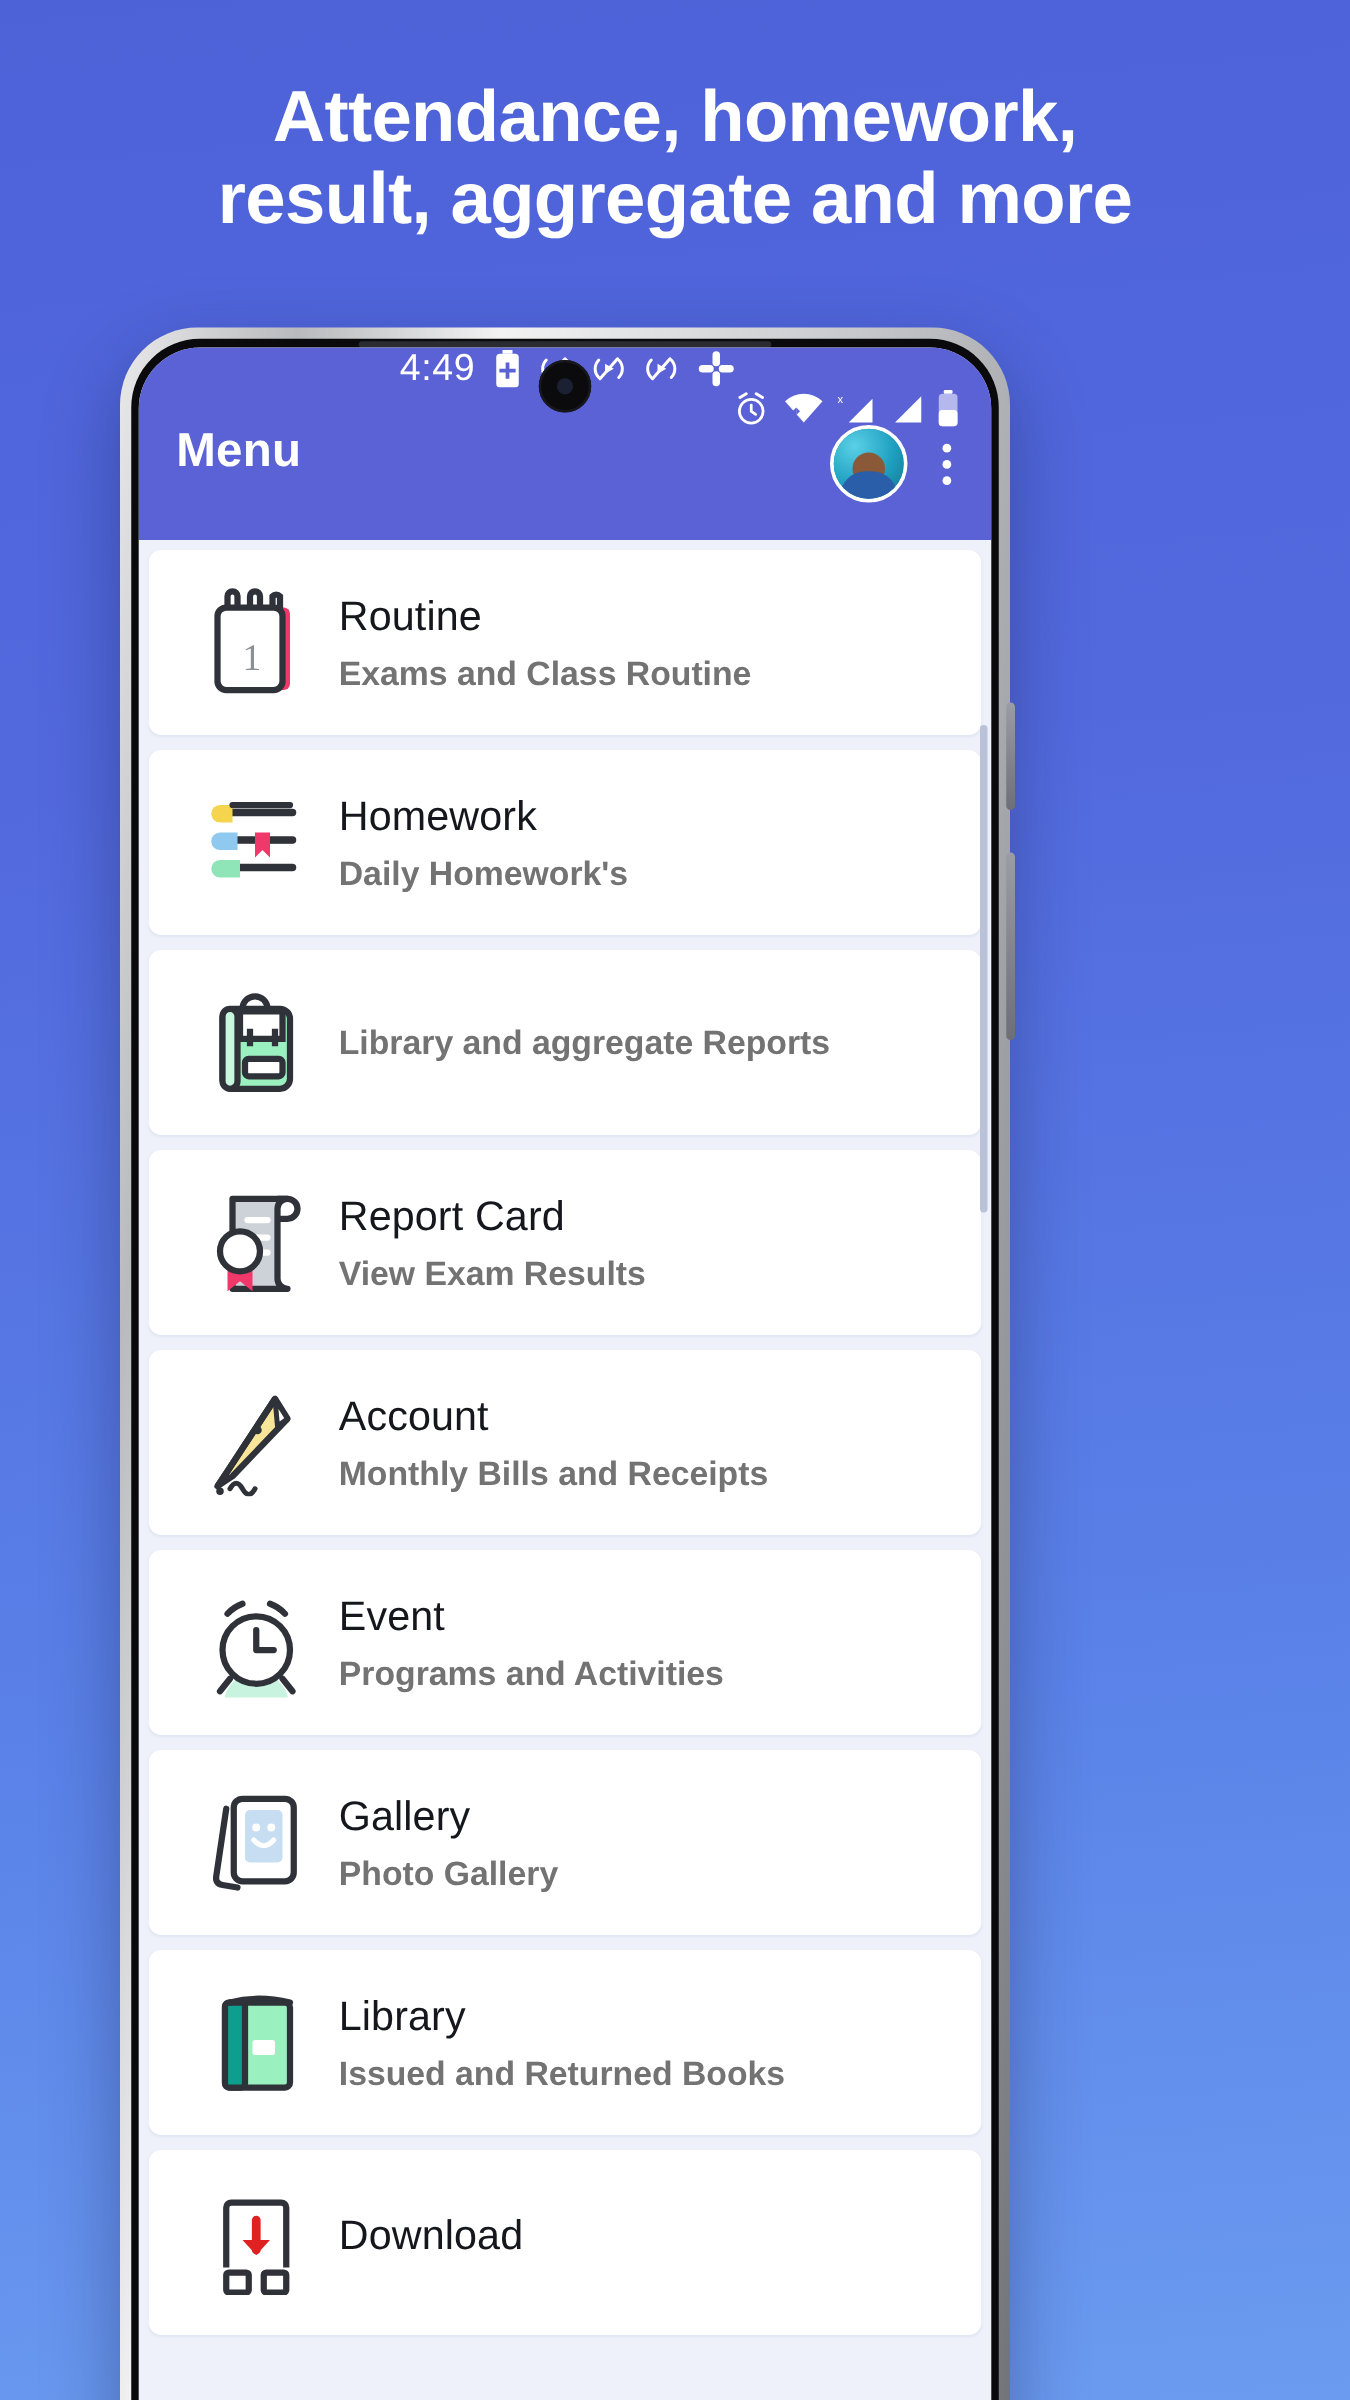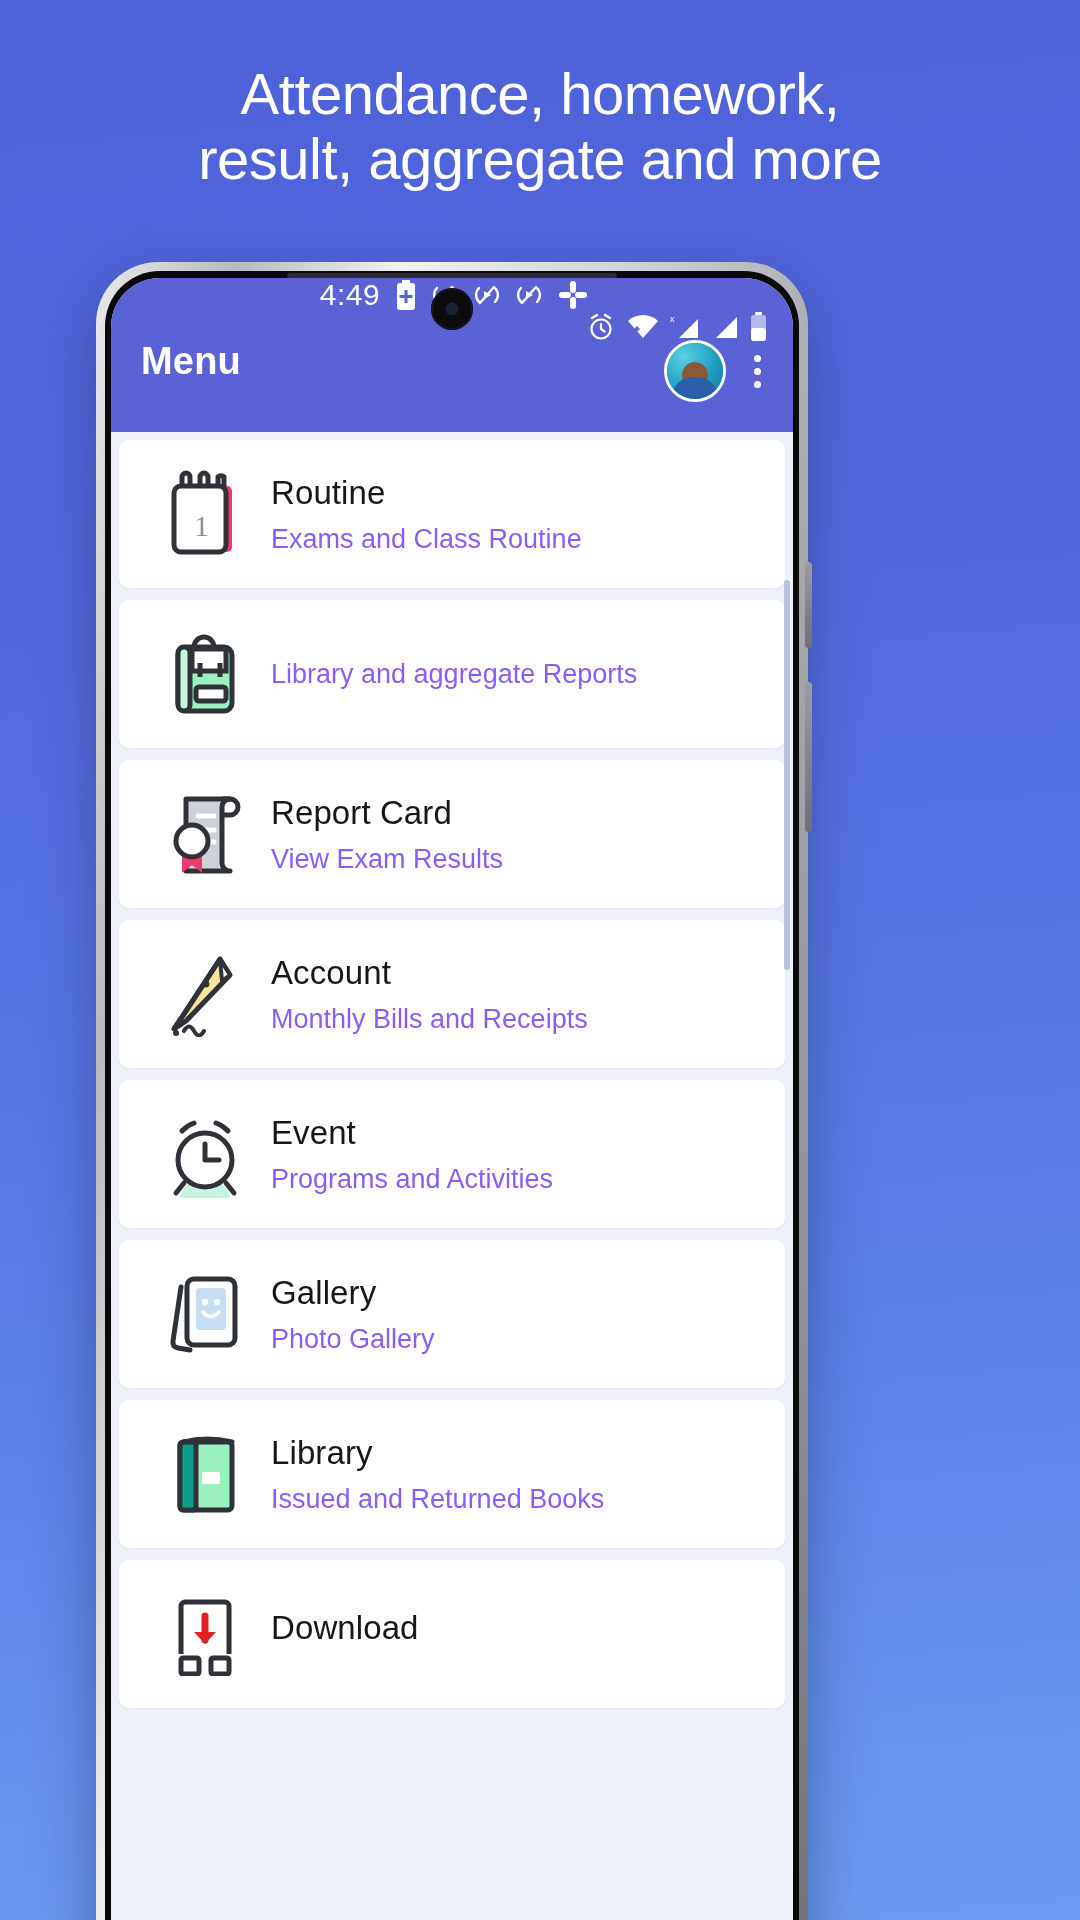--- a/index.html
+++ b/index.html
@@ -7,21 +7,21 @@
   body {
     font-family:"Liberation Sans", sans-serif;
     background:linear-gradient(175deg,#4e62d8 0%,#5269de 32%,#5a82e8 70%,#6b9bf0 100%);
     position:relative;
   }
 
   
   .promo {
     position:absolute; top:62px; left:0; width:1080px;
     text-align:center; color:#ffffff;
-    font-size:58px; line-height:1.12; font-weight:400;
+    font-size:58px; line-height:1.12; font-weight:700;
     letter-spacing:-0.5px;
   }
   .promo .l2 { display:block; }
 
   
   .device {
     position:absolute; left:96px; top:262px;
     width:712px; height:1720px;
     border-radius:62px 62px 0 0;
     background:linear-gradient(100deg,#e9e9ea 0%,#b9babd 14%,#f2f2f3 30%,#cdced1 55%,#8e9095 88%,#6f7176 100%);
@@ -123,21 +123,21 @@
   .card-ico {
     width:120px; min-width:120px; height:96px;
     display:flex; align-items:center; justify-content:center;
   }
   .card-txt { padding-left:6px; }
   .card-title {
     font-size:33px; font-weight:400; color:#15171c;
     letter-spacing:.1px; margin-bottom:12px;
   }
   .card-sub {
-    font-size:27px; color:#8b5cf6; font-weight:400;
+    font-size:27px; color:#737373; font-weight:700;
   }
   
   .scrollthumb {
     position:absolute; right:3px; top:148px;
     width:6px; height:390px; border-radius:4px;
     background:#b9c2d8;
   }
 </style>
 </head>
 <body>
@@ -251,20 +251,39 @@
               <path d="M54 17 L54 7 A4 4 0 0 1 60 7 L60 17" stroke="#2f3238" stroke-width="5" fill="none"></path>
               <text x="30" y="66" font-size="30" fill="#8b8f96" font-family="Liberation Serif, serif">1</text>
             </svg>
           </div>
           <div class="card-txt">
             <div class="card-title">Routine</div>
             <div class="card-sub">Exams and Class Routine</div>
           </div>
         </div>
 
+        <div class="card">
+          <div class="card-ico">
+            <svg width="86" height="76" viewBox="0 0 86 76">
+              <path d="M14 14 h58" stroke="#2f3238" stroke-width="6" stroke-linecap="round"></path>
+              <path d="M14 8 a7 7 0 0 0 0 14 h10 v-14 z" fill="#f5d44e"></path>
+              <path d="M24 8 h46" stroke="#2f3238" stroke-width="5" stroke-linecap="round" fill="none"></path>
+              <path d="M14 36 h58" stroke="#2f3238" stroke-width="6" stroke-linecap="round"></path>
+              <path d="M14 30 a7 7 0 0 0 0 14 h14 v-14 z" fill="#8fc9f0"></path>
+              <path d="M14 58 h58" stroke="#2f3238" stroke-width="6" stroke-linecap="round"></path>
+              <path d="M14 52 a7 7 0 0 0 0 14 h16 v-14 z" fill="#8fe5b8"></path>
+              <path d="M38 36 h34" stroke="#2f3238" stroke-width="5" stroke-linecap="round"></path>
+              <path d="M42 30 h12 v20 l-6 -6 l-6 6 z" fill="#f0386b"></path>
+            </svg>
+          </div>
+          <div class="card-txt">
+            <div class="card-title">Homework</div>
+            <div class="card-sub">Daily Homework's</div>
+          </div>
+        </div>
 
         <div class="card">
           <div class="card-ico">
             <svg width="82" height="90" viewBox="0 0 82 90">
               <path d="M30 18 a10 10 0 0 1 20 0" stroke="#2f3238" stroke-width="5" fill="none"></path>
               <rect x="14" y="18" width="54" height="64" rx="8" fill="#9bf0c0" stroke="#2f3238" stroke-width="5"></rect>
               <rect x="14" y="18" width="12" height="64" rx="6" fill="#c8f7dd" stroke="#2f3238" stroke-width="5"></rect>
               <path d="M28 20 h34 v22 h-34 z" fill="#ffffff" stroke="#2f3238" stroke-width="5"></path>
               <line x1="36" y1="34" x2="36" y2="48" stroke="#2f3238" stroke-width="5"></line>
               <line x1="56" y1="34" x2="56" y2="48" stroke="#2f3238" stroke-width="5"></line>

